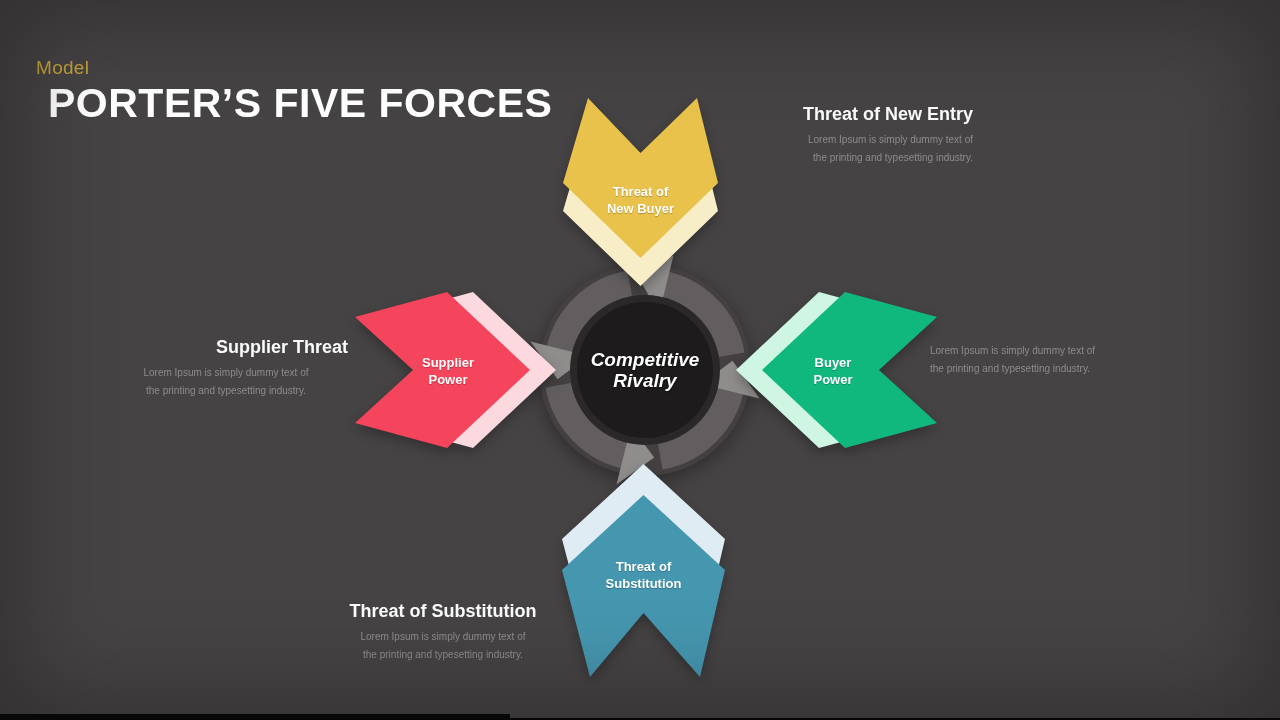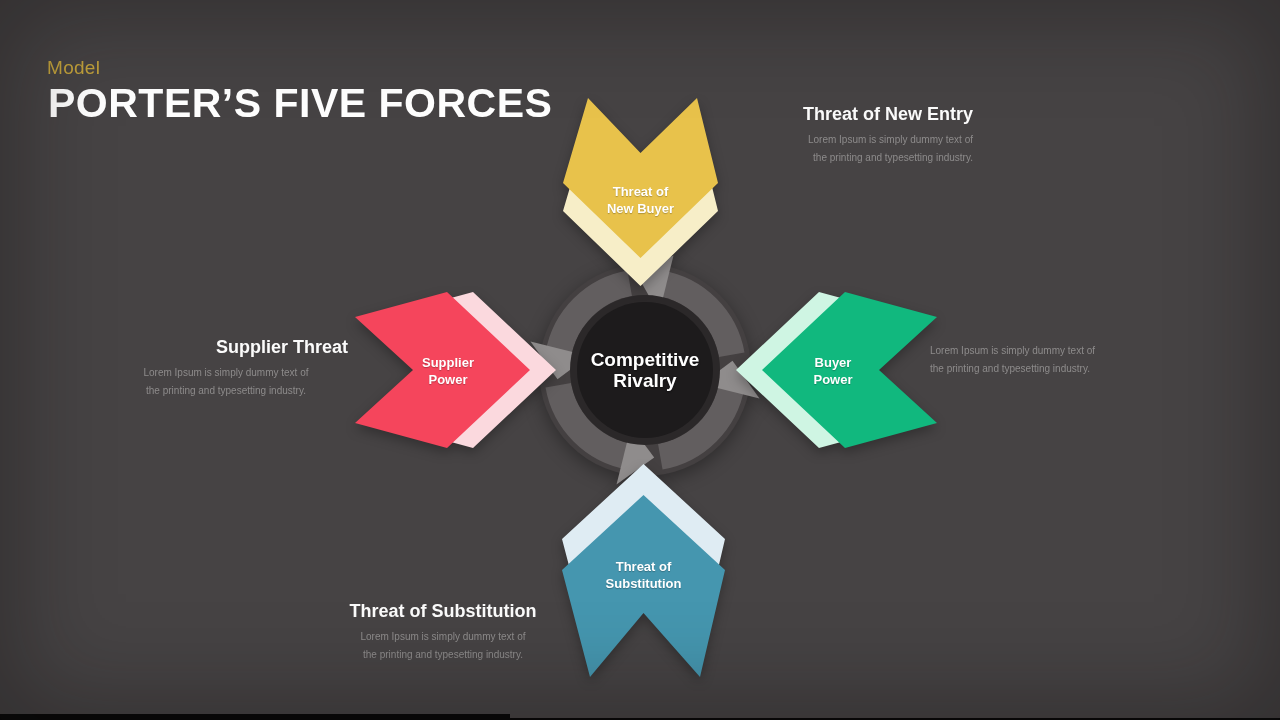--- a/index.html
+++ b/index.html
@@ -10,40 +10,40 @@
     position:relative; width:1280px; height:720px;
     background:#464344; overflow:hidden;
   }
   .slide::after {
     content:""; position:absolute; inset:0; pointer-events:none;
     box-shadow: inset 0 0 90px 18px rgba(15,13,13,.34);
   }
 
   
   .eyebrow {
-    position:absolute; left:47px; top:57px;
+    position:absolute; left:36px; top:57px;
     font-size:19px; font-weight:500; color:#c5a43c; letter-spacing:.3px;
   }
   .title {
     position:absolute; left:48px; top:80px;
     font-size:41px; font-weight:700; color:#ffffff; letter-spacing:.5px;
     white-space:nowrap;
     text-align:center;
   }
 
   
   .hub-svg {
     position:absolute; left:525px; top:250px; width:240px; height:240px;
     filter: drop-shadow(0 5px 9px rgba(0,0,0,.35));
   }
   .hub-label {
     position:absolute; left:565px; top:330px; width:160px; height:80px;
     display:flex; flex-direction:column; align-items:center; justify-content:center;
     color:#ffffff; font-weight:700; font-size:19px; line-height:21px;
-    text-shadow:0 1px 2px rgba(0,0,0,.5); text-align:center;
+    text-shadow:0 1px 2px rgba(0,0,0,.5); text-align:center;font-style:italic;
   }
 
   
   .arrow { position:absolute; }
   .arrow svg { display:block; filter: drop-shadow(0 5px 6px rgba(0,0,0,.28)); }
   .arrow-label {
     position:absolute; text-align:center; color:#ffffff; font-weight:700;
     font-size:13px; line-height:17px; text-shadow:0 1px 1px rgba(0,0,0,.25);
   }
   .arrow-top   { left:563px; top:98px;  width:155px; height:188px; }

